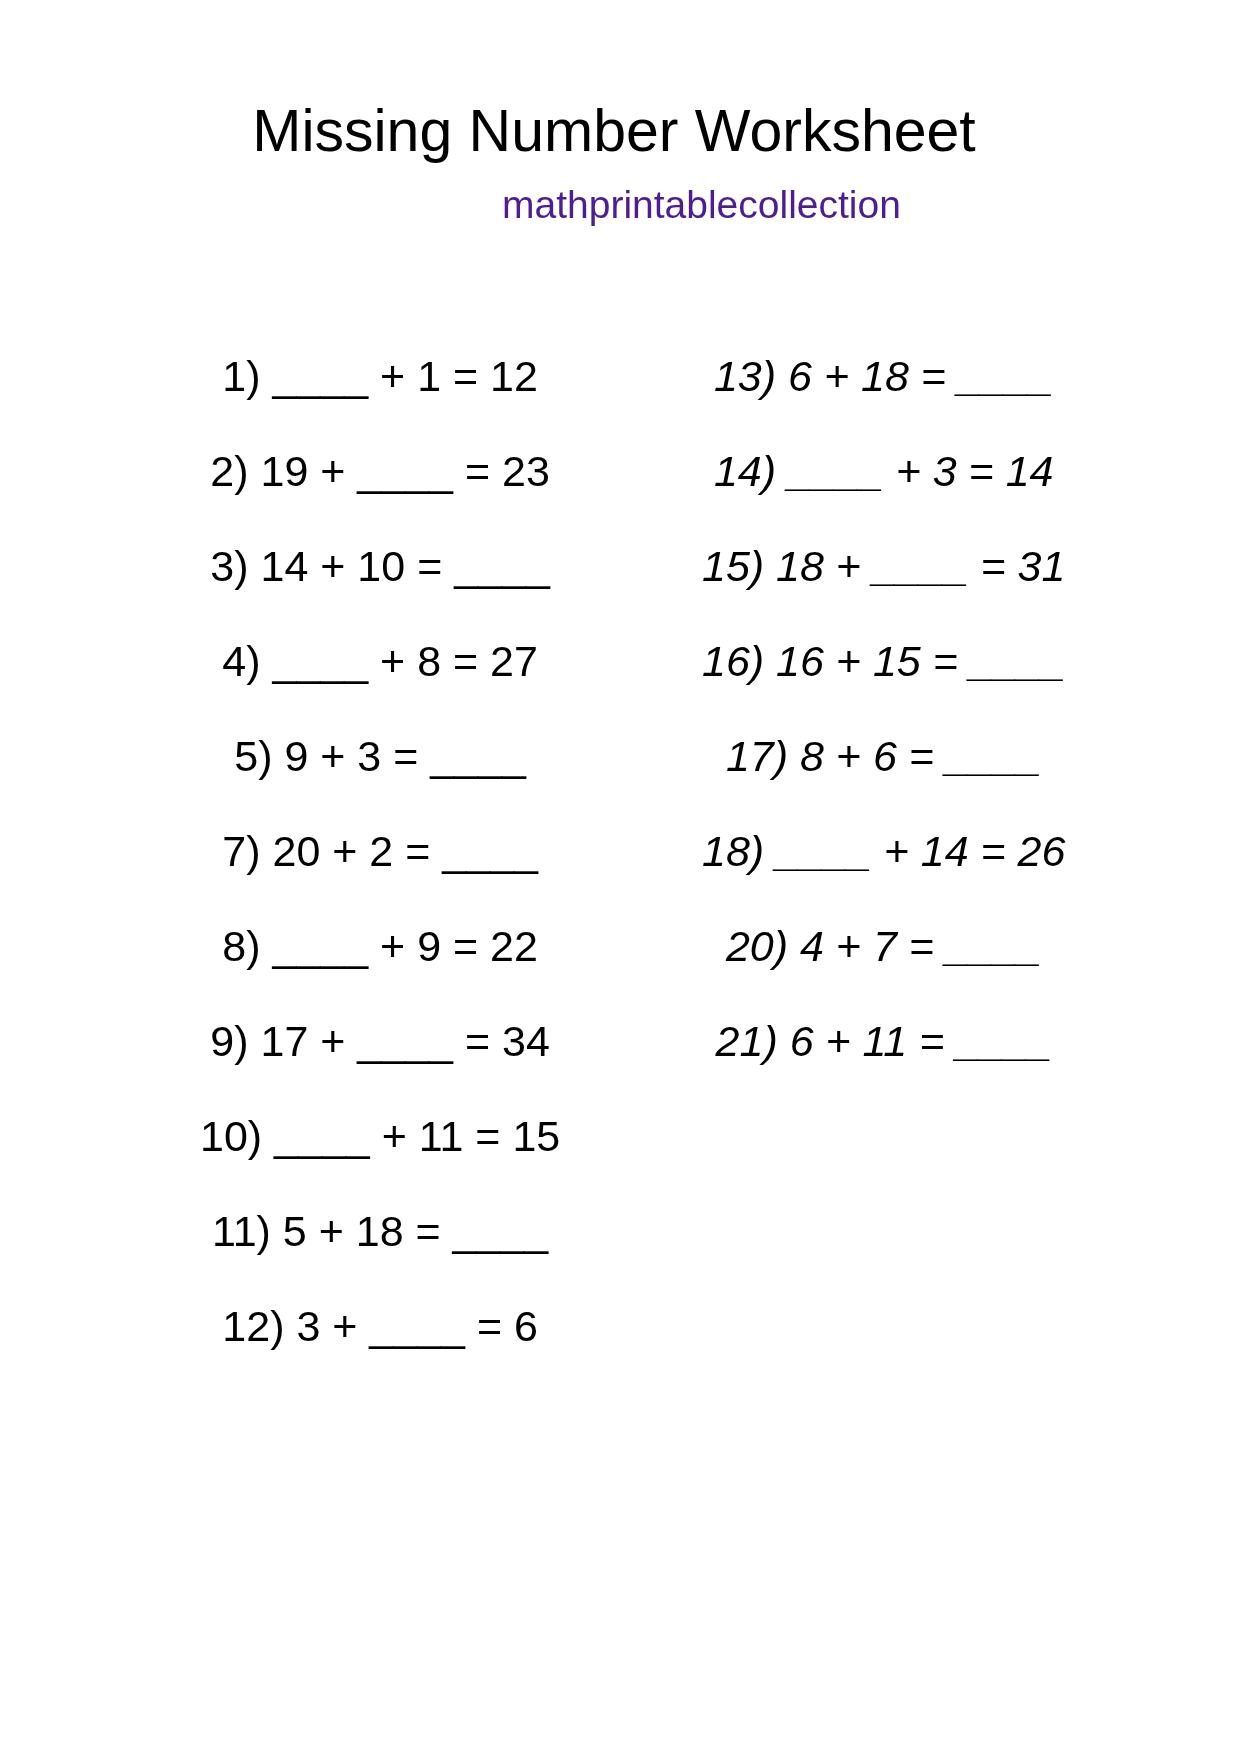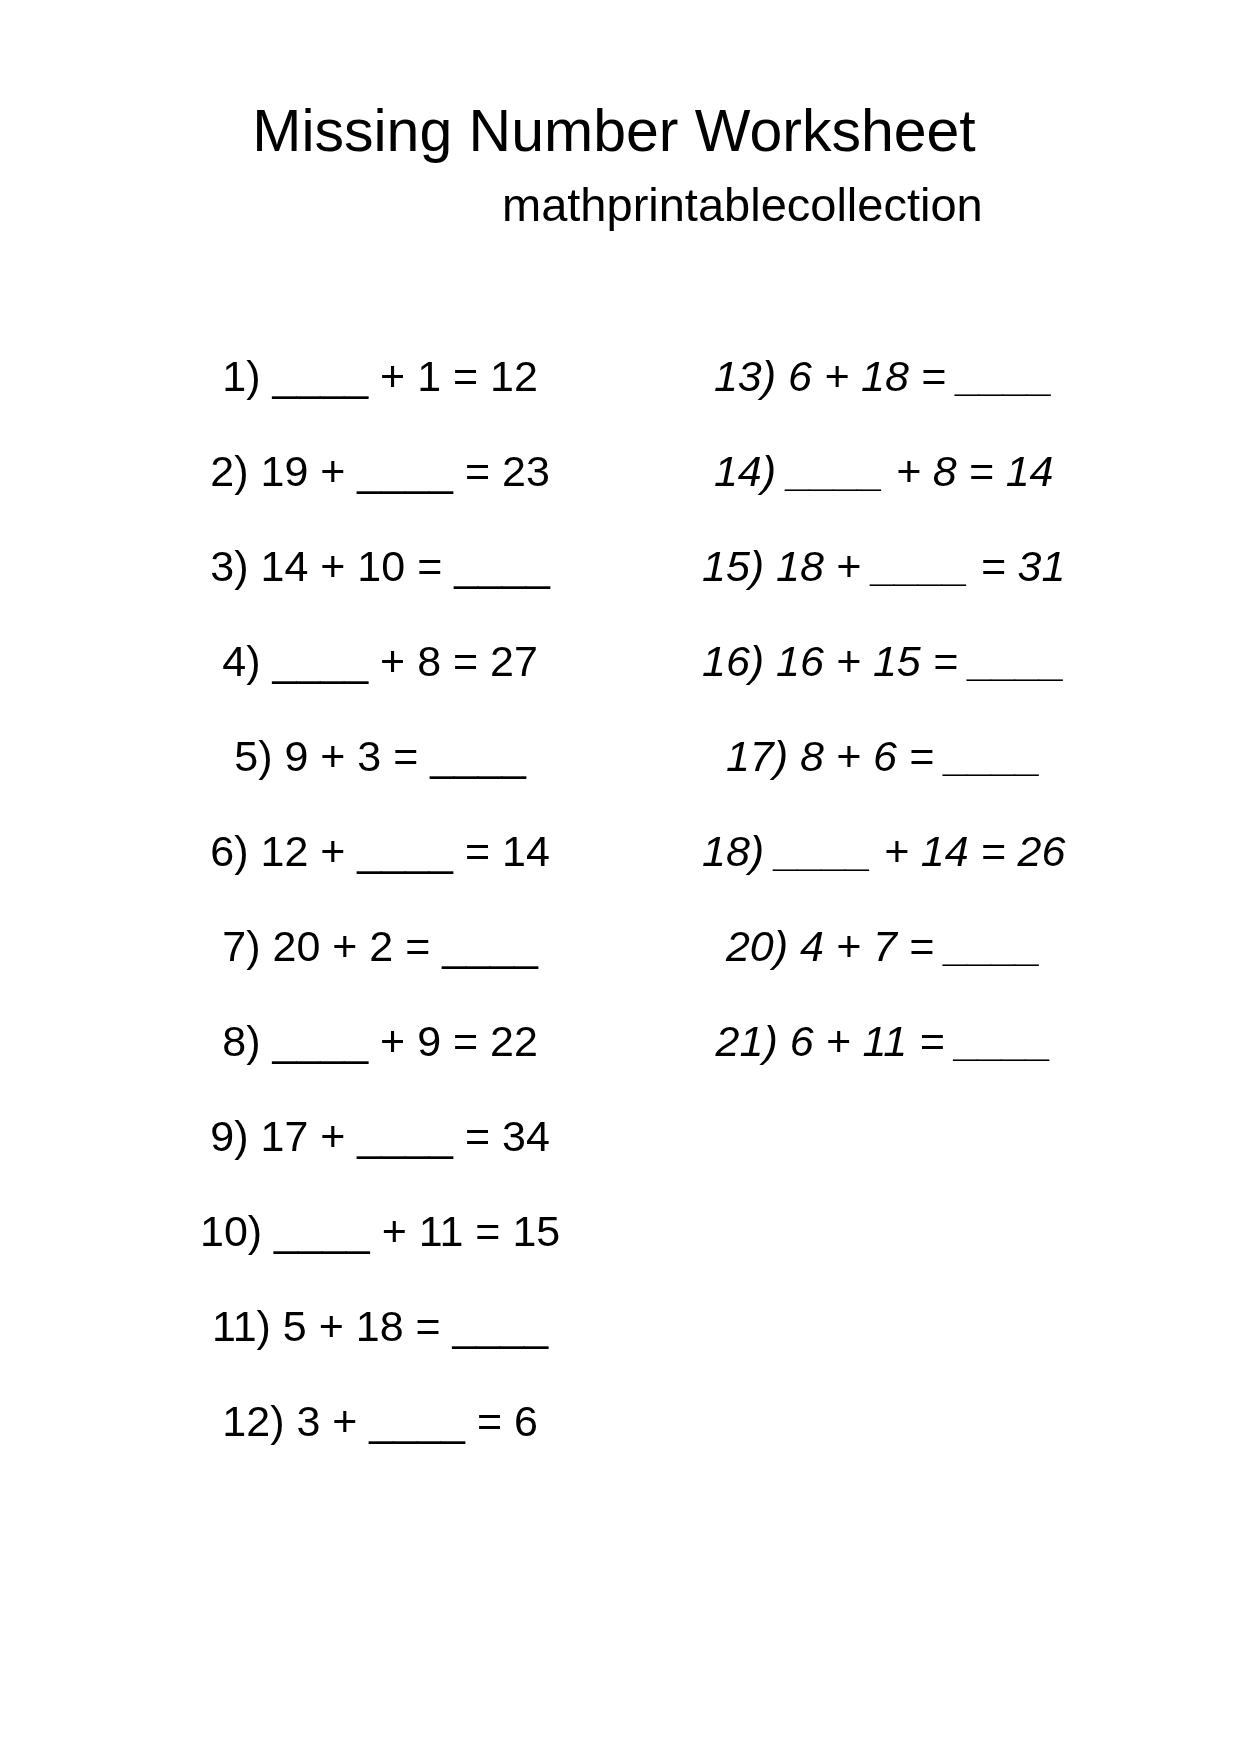--- a/index.html
+++ b/index.html
@@ -1,48 +1,47 @@
 <!DOCTYPE html>
 <html><head>
   <meta charset="utf-8">
   <style>
     html, body { margin: 0; padding: 0; background: #ffffff; }
     body { width: 1240px; height: 1754px; position: relative; overflow: hidden;
            font-family: "Liberation Sans", sans-serif; color: #000; }
     .title { position: absolute; left: 0; width: 1128px; top: 96px; text-align: center;
              font-size: 59px; line-height: 70px; padding-left: 100px; box-sizing: border-box; margin: 0; font-weight: normal; }
-    .subtitle { position: absolute; left: 502px; top: 180px; font-size: 47px; line-height: 50px; color: #000000; }
+    .subtitle { position: absolute; left: 502px; top: 180px; font-size: 39px; line-height: 50px; color: #4c1d95; }
     .col { position: absolute; top: 350px; text-align: center; }
     .col.left { left: 200px; }
     .col.right { left: 702px; font-style: italic; }
     .problem { height: 95px; font-size: 43px; line-height: 52px; white-space: pre; }
   </style>
 </head>
 <body>
 
 <h1 class="title">Missing Number Worksheet</h1>
 <div class="subtitle">mathprintablecollection</div>
 
 <div class="col left">
   <div class="problem">1) ____ + 1 = 12</div>
   <div class="problem">2) 19 + ____ = 23</div>
   <div class="problem">3) 14 + 10 = ____</div>
   <div class="problem">4) ____ + 8 = 27</div>
   <div class="problem">5) 9 + 3 = ____</div>
-  <div class="problem">6) 12 + ____ = 14</div>
   <div class="problem">7) 20 + 2 = ____</div>
   <div class="problem">8) ____ + 9 = 22</div>
   <div class="problem">9) 17 + ____ = 34</div>
   <div class="problem">10) ____ + 11 = 15</div>
   <div class="problem">11) 5 + 18 = ____</div>
   <div class="problem">12) 3 + ____ = 6</div>
 </div>
 
 <div class="col right">
   <div class="problem">13) 6 + 18 = ____</div>
-  <div class="problem">14) ____ + 8 = 14</div>
+  <div class="problem">14) ____ + 3 = 14</div>
   <div class="problem">15) 18 + ____ = 31</div>
   <div class="problem">16) 16 + 15 = ____</div>
   <div class="problem">17) 8 + 6 = ____</div>
   <div class="problem">18) ____ + 14 = 26</div>
   <div class="problem">20) 4 + 7 = ____</div>
   <div class="problem">21) 6 + 11 = ____</div>
 </div>
 
 </body></html>

